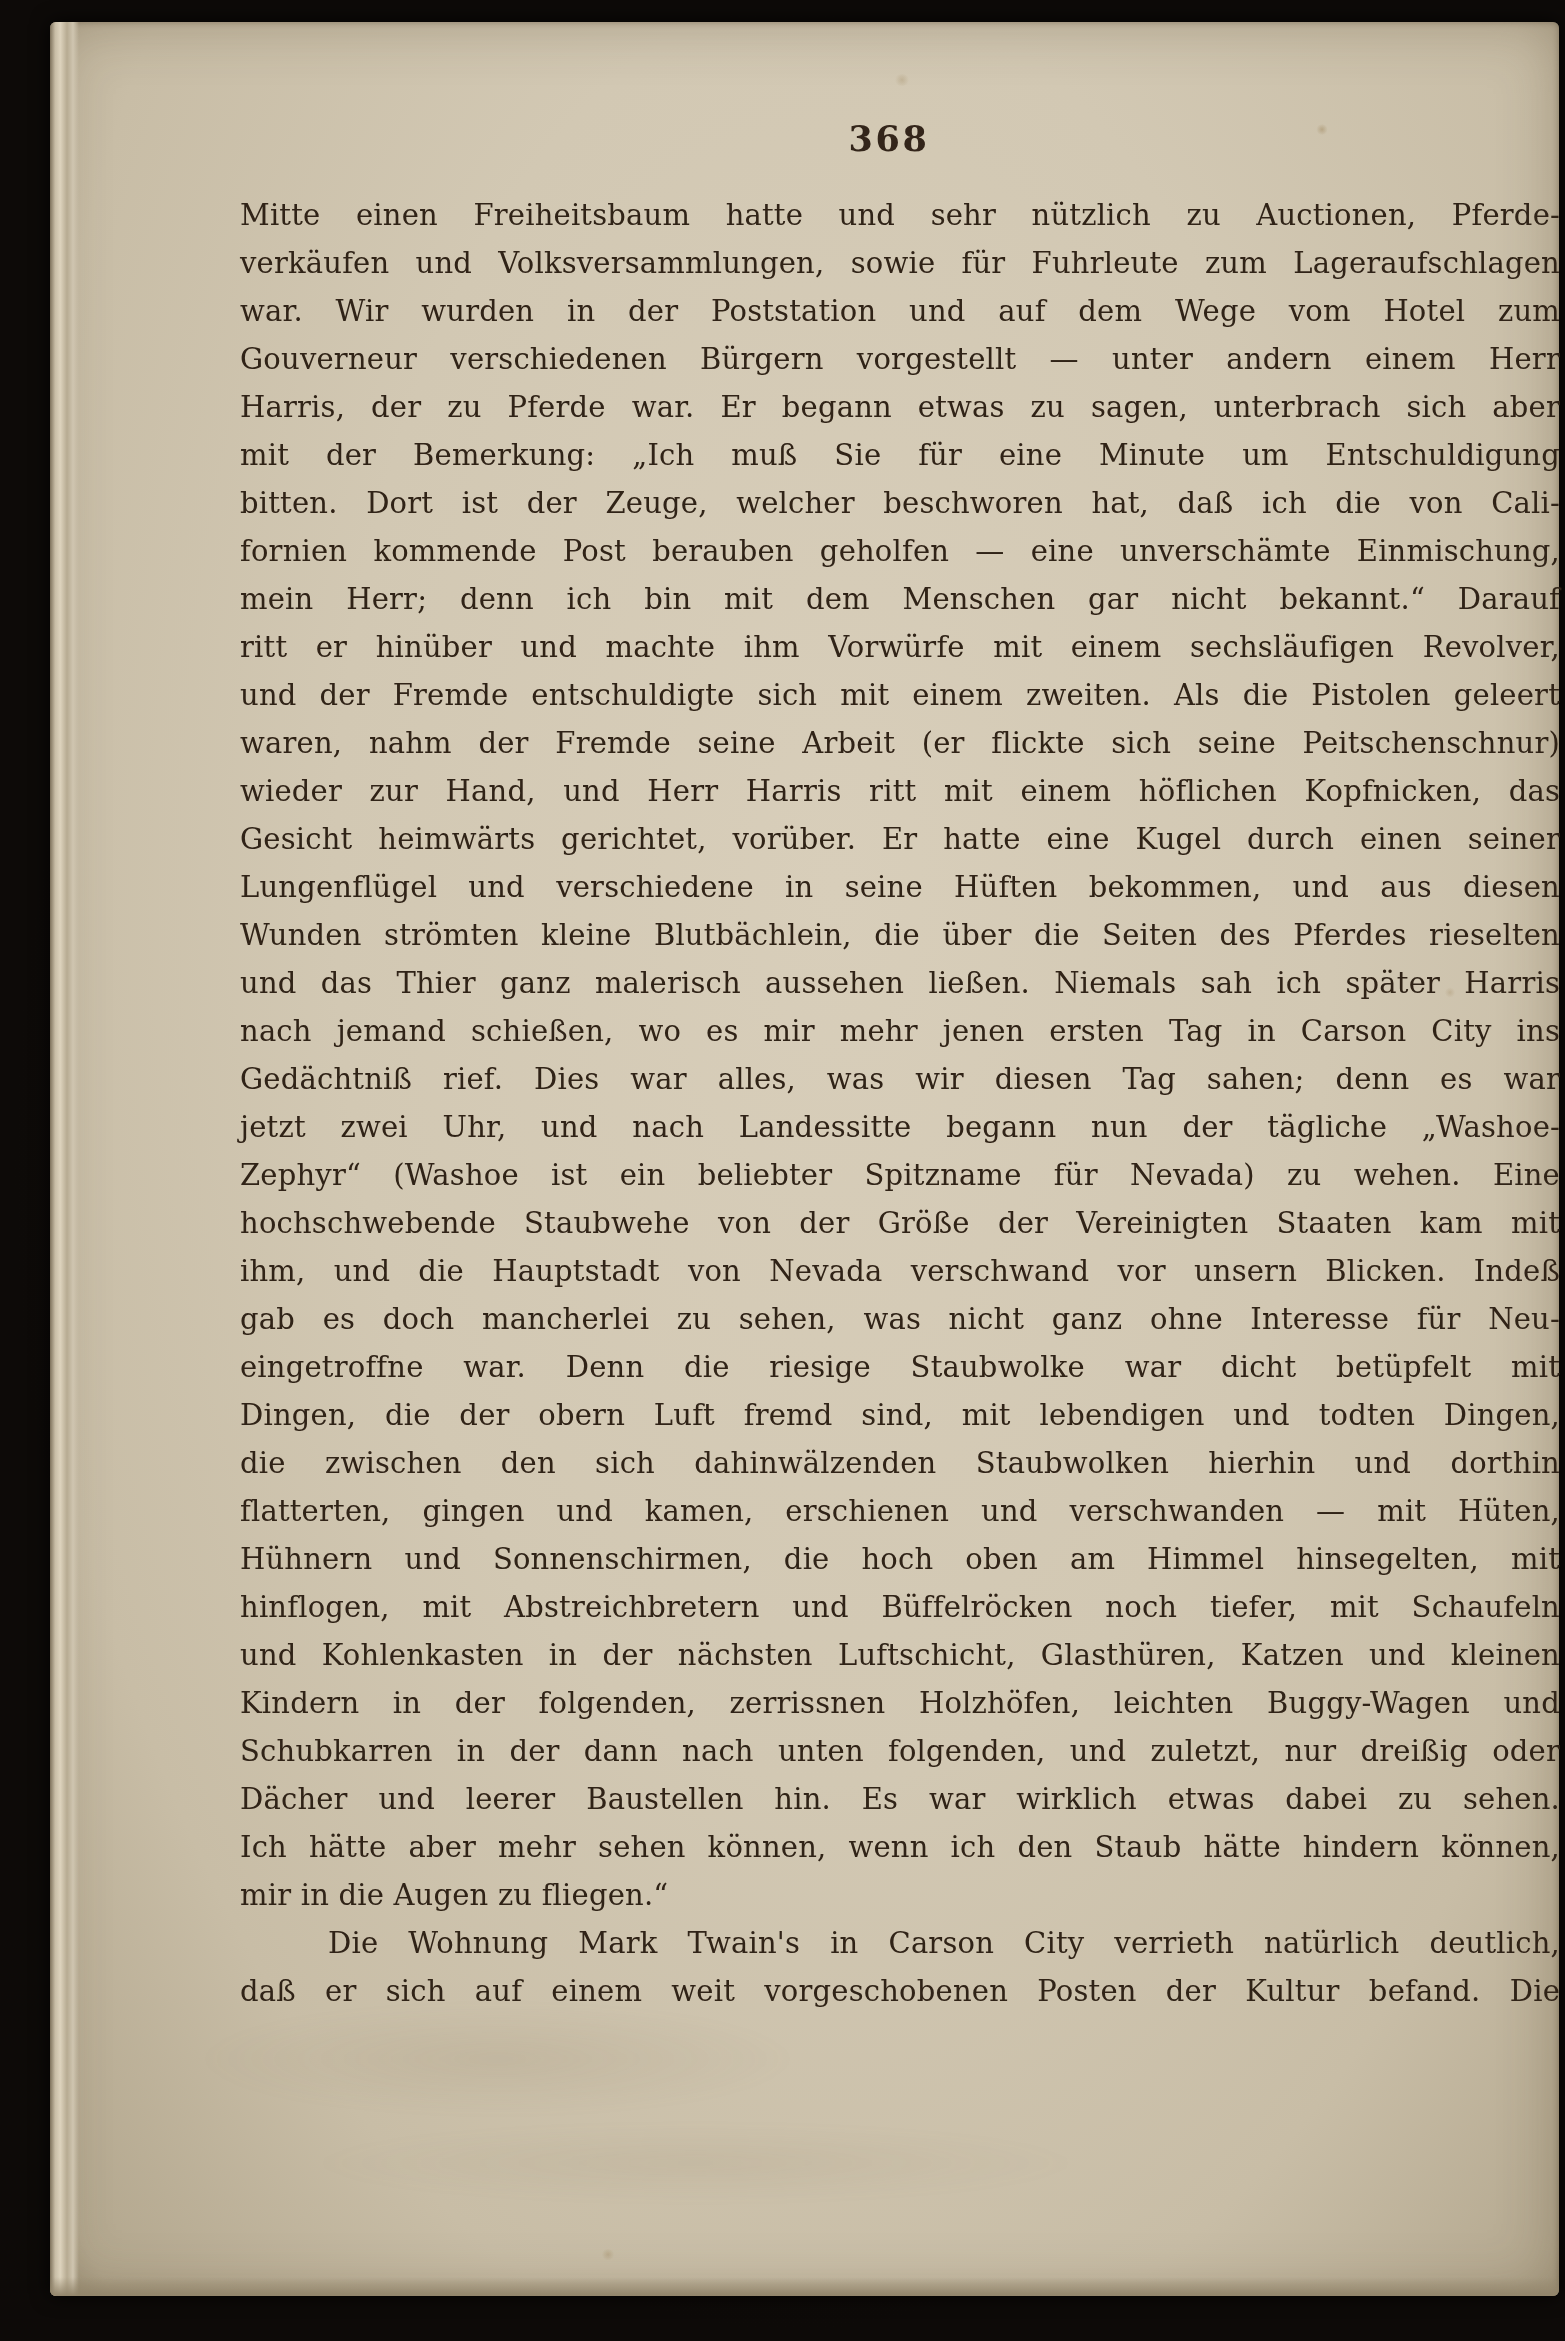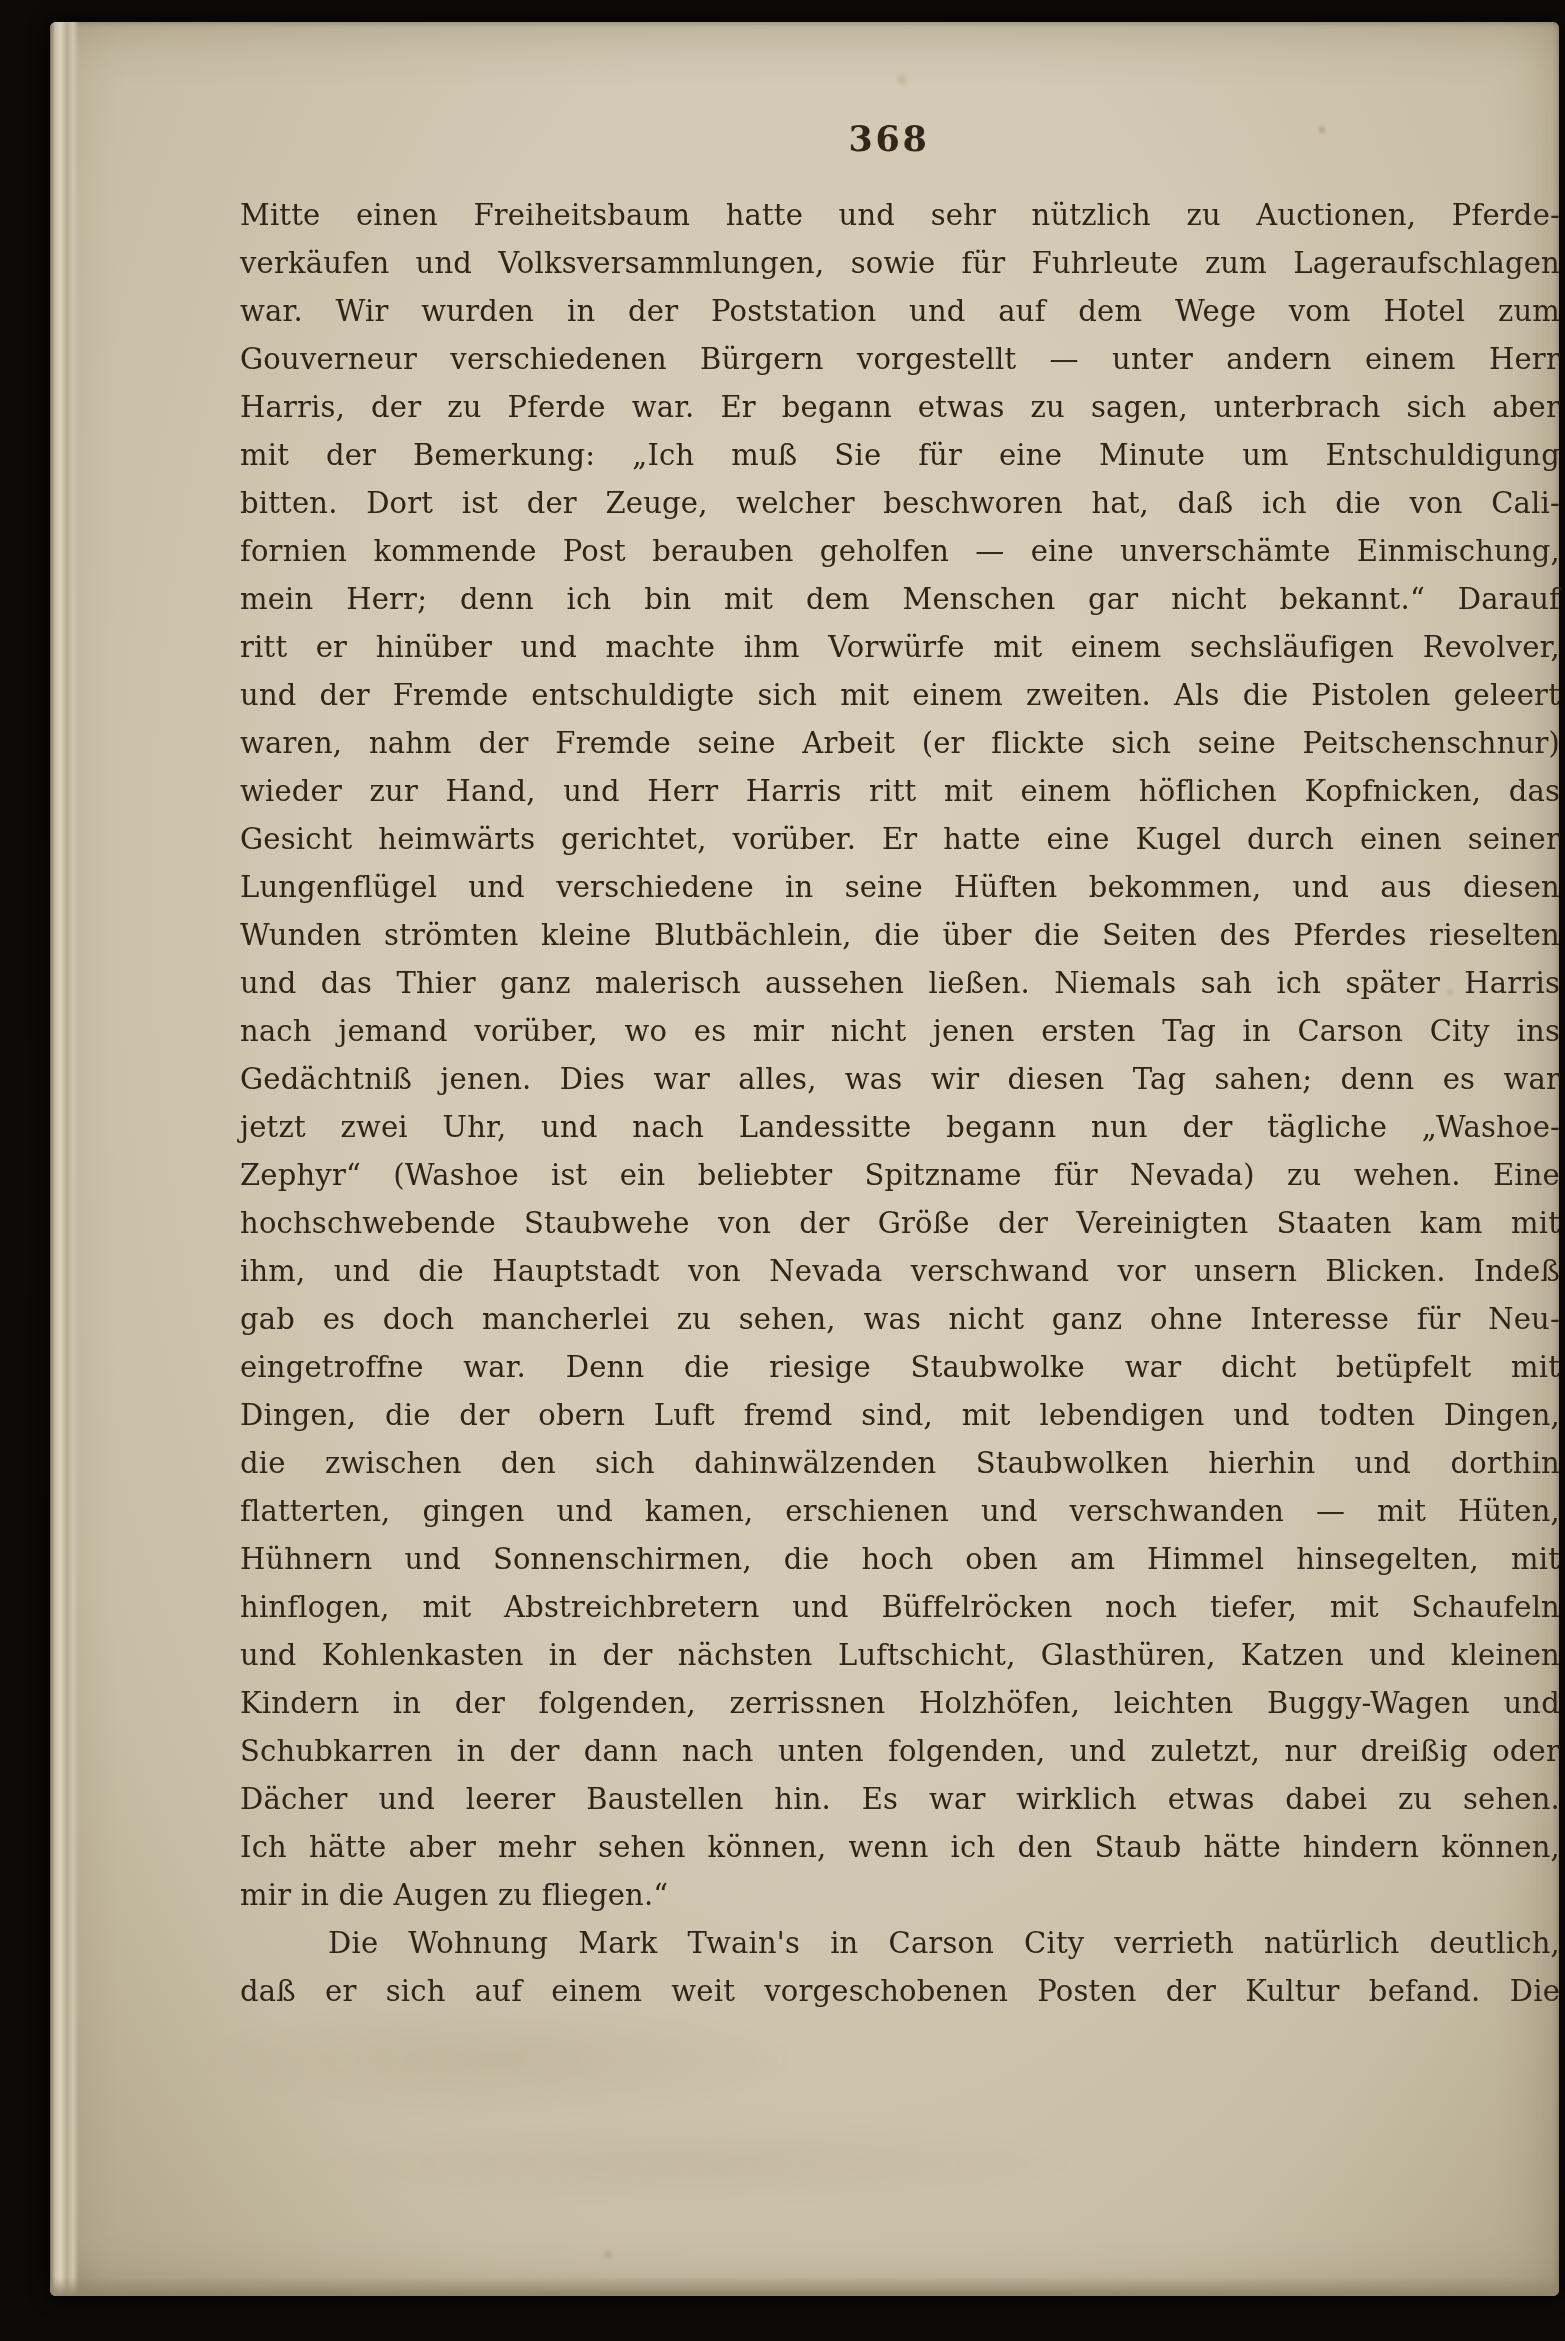--- a/index.html
+++ b/index.html
@@ -98,22 +98,22 @@
           <div class="line">fornien kommende Post berauben geholfen — eine unverschämte Einmischung,</div>
           <div class="line">mein Herr; denn ich bin mit dem Menschen gar nicht bekannt.“ Darauf</div>
           <div class="line">ritt er hinüber und machte ihm Vorwürfe mit einem sechsläufigen Revolver,</div>
           <div class="line">und der Fremde entschuldigte sich mit einem zweiten. Als die Pistolen geleert</div>
           <div class="line">waren, nahm der Fremde seine Arbeit (er flickte sich seine Peitschenschnur)</div>
           <div class="line">wieder zur Hand, und Herr Harris ritt mit einem höflichen Kopfnicken, das</div>
           <div class="line">Gesicht heimwärts gerichtet, vorüber. Er hatte eine Kugel durch einen seiner</div>
           <div class="line">Lungenflügel und verschiedene in seine Hüften bekommen, und aus diesen</div>
           <div class="line">Wunden strömten kleine Blutbächlein, die über die Seiten des Pferdes rieselten</div>
           <div class="line">und das Thier ganz malerisch aussehen ließen. Niemals sah ich später Harris</div>
-          <div class="line">nach jemand vorüber, wo es mir nicht jenen ersten Tag in Carson City ins</div>
-          <div class="line">Gedächtniß jenen. Dies war alles, was wir diesen Tag sahen; denn es war</div>
+          <div class="line">nach jemand schießen, wo es mir mehr jenen ersten Tag in Carson City ins</div>
+          <div class="line">Gedächtniß rief. Dies war alles, was wir diesen Tag sahen; denn es war</div>
           <div class="line">jetzt zwei Uhr, und nach Landessitte begann nun der tägliche „Washoe-</div>
           <div class="line">Zephyr“ (Washoe ist ein beliebter Spitzname für Nevada) zu wehen. Eine</div>
           <div class="line">hochschwebende Staubwehe von der Größe der Vereinigten Staaten kam mit</div>
           <div class="line">ihm, und die Hauptstadt von Nevada verschwand vor unsern Blicken. Indeß</div>
           <div class="line">gab es doch mancherlei zu sehen, was nicht ganz ohne Interesse für Neu-</div>
           <div class="line">eingetroffne war. Denn die riesige Staubwolke war dicht betüpfelt mit</div>
           <div class="line">Dingen, die der obern Luft fremd sind, mit lebendigen und todten Dingen,</div>
           <div class="line">die zwischen den sich dahinwälzenden Staubwolken hierhin und dorthin</div>
           <div class="line">flatterten, gingen und kamen, erschienen und verschwanden — mit Hüten,</div>
           <div class="line">Hühnern und Sonnenschirmen, die hoch oben am Himmel hinsegelten, mit</div>

